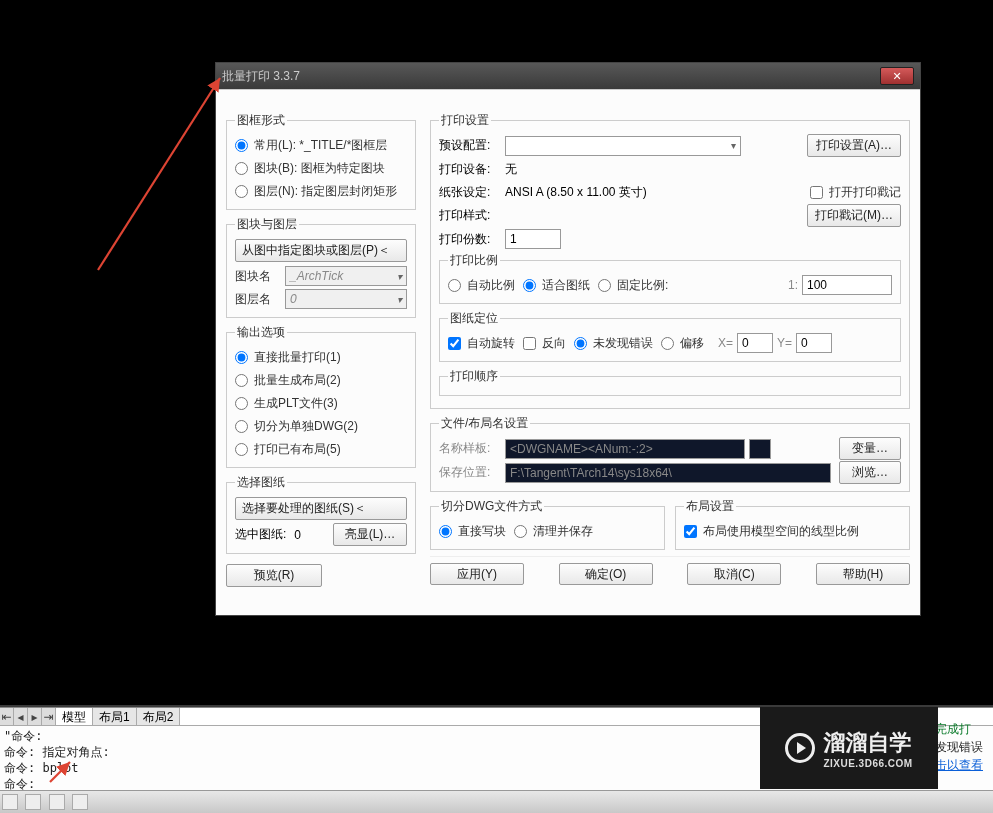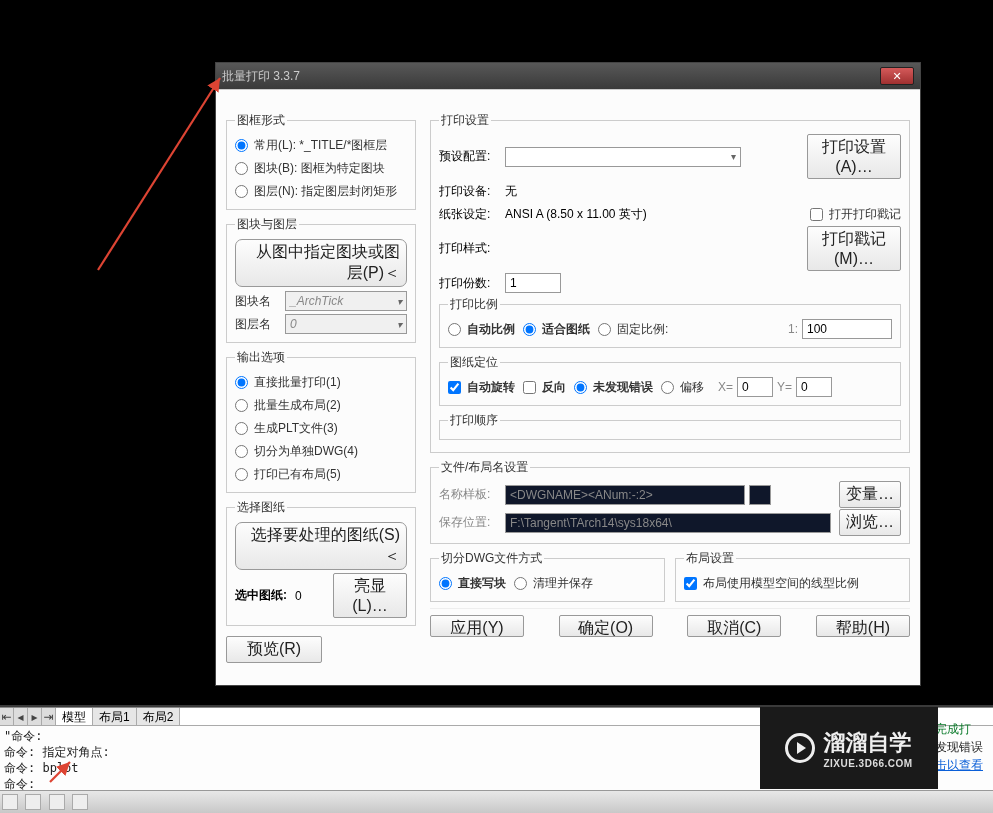--- a/index.html
+++ b/index.html
@@ -11,22 +11,22 @@
 .close-btn { width: 34px; height: 18px; background: linear-gradient(#d45a5a,#a03030); border: 1px solid #222; border-radius: 2px; color: #fff; display: flex; align-items: center; justify-content: center; font-size: 11px; cursor: pointer; }
 .dlg-body { background: #fcfcfc; padding: 22px 10px; display: flex; gap: 14px; border-top: 1px solid #ccc; }
 .col-left { width: 214px; }
 .col-right { flex: 1; }
 fieldset { border: 1px solid #ccc; margin-bottom: 6px; padding: 4px 8px 6px; }
 fieldset > legend { font-size: 12px; color: #333; padding: 0 2px; }
 .row { display: flex; align-items: center; min-height: 22px; margin: 1px 0; gap: 4px; }
 .row label { color: #333; }
 input[type=radio], input[type=checkbox] { margin-right: 2px; }
 .radio-lbl, .chk-lbl { cursor: pointer; color: #333; }
-.btn { background: linear-gradient(#fdfdfd,#e8e8e8); border: 1px solid #999; border-radius: 2px; padding: 2px 6px; font-size: 16px; cursor: pointer; color: #222; }
-.btn-wide { width: 100%; text-align: right; margin: 2px 0; border-radius: 7px; }
+.btn { background: linear-gradient(#fdfdfd,#e8e8e8); border: 1px solid #999; border-radius: 2px; padding: 2px 6px; font-size: 12px; cursor: pointer; color: #222; }
+.btn-wide { width: 100%; text-align: left; margin: 2px 0; }
 .dropdown { background: #fff; border: 1px solid #999; height: 20px; display: flex; align-items: center; padding: 0 4px; font-size: 12px; position: relative; }
 .dropdown .caret { position: absolute; right: 4px; font-size: 10px; color: #666; }
 .dropdown.disabled { background: #f0f0f0; color: #888; font-style: italic; }
 .label-sm { width: 46px; color: #333; }
 .text-in { border: 1px solid #999; height: 20px; padding: 0 4px; font-size: 12px; background: #fff; }
 .text-in.disabled { background: #0f172a; color: #888; }
 .muted { color: #888; }
 .footer-btns { display: flex; gap: 22px; justify-content: space-between; padding: 6px 0 8px; border-top: 1px solid #eee; }
 .footer-btns .btn { width: 94px; height: 22px; }
 .tabs { position: absolute; left: 0; top: 707px; width: 993px; height: 18px; background: #fff; display: flex; align-items: stretch; font-size: 12px; border-top: 1px solid #888; }
@@ -40,21 +40,21 @@
 .statusright .ok { color: #0a7a2a; }
 .statusright .link { color: #0a5fd8; text-decoration: underline; cursor: pointer; }
 .statusright .check { color: #1a8a3a; font-weight: bold; margin-right: 2px; }
 .statusbar { position: absolute; left: 0; top: 790px; width: 993px; height: 23px; background: linear-gradient(#e8e8e8,#c8c8c8); border-top: 1px solid #999; }
 .statusbar .cell { display:inline-block; margin: 3px 2px; border:1px solid #aaa; background:#eee; width:16px; height:16px; }
 .watermark { position: absolute; left: 760px; top: 707px; width: 178px; height: 82px; background: #1a1a1a; display: flex; align-items: center; justify-content: center; color: #eee; font-size: 22px; font-weight: bold; gap: 8px; z-index: 5; }
 .watermark .play { width: 30px; height: 30px; border: 3px solid #eee; border-radius: 50%; display: flex; align-items: center; justify-content: center; }
 .watermark .play span { width: 0; height: 0; border-left: 9px solid #eee; border-top: 6px solid transparent; border-bottom: 6px solid transparent; margin-left: 2px; }
 .watermark .sub { font-size: 10px; color: #ddd; letter-spacing: 0.5px; }
 .arrow-svg { position: absolute; pointer-events: none; z-index: 20; }
-.lbl-inline { margin-right: 4px; font-weight: bold; }
+.lbl-inline { margin-right: 4px; }
 </style>
 </head>
 <body>
 
 <div class="canvas-area"></div>
 
 <svg class="arrow-svg" style="left:80px; top:60px;" width="160" height="220">
   <defs>
       <marker id="ah1" markerWidth="8" markerHeight="8" refX="6" refY="3" orient="auto">
         <path d="M0,0 L6,3 L0,6 Z" fill="#d43"></path>
@@ -120,21 +120,21 @@
         <div class="row">
             <input type="radio" name="out" style="">
             <label class="radio-lbl">批量生成布局(2)</label>
           </div>
         <div class="row">
             <input type="radio" name="out" style="">
             <label class="radio-lbl">生成PLT文件(3)</label>
           </div>
         <div class="row">
             <input type="radio" name="out" style="">
-            <label class="radio-lbl">切分为单独DWG(4)</label>
+            <label class="radio-lbl">切分为单独DWG(2)</label>
           </div>
         <div class="row">
             <input type="radio" name="out" style="">
             <label class="radio-lbl">打印已有布局(5)</label>
           </div>
       </fieldset>
       <fieldset>
         <legend>选择图纸</legend>
         <button class="btn btn-wide">选择要处理的图纸(S)＜</button>
         <div class="row">

